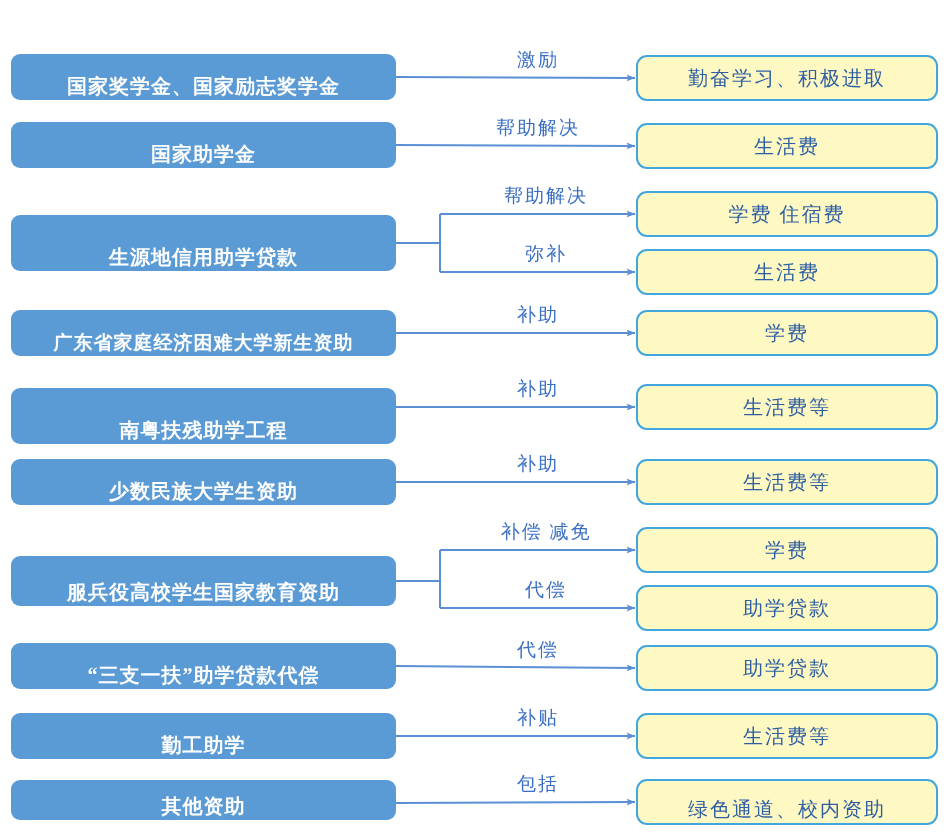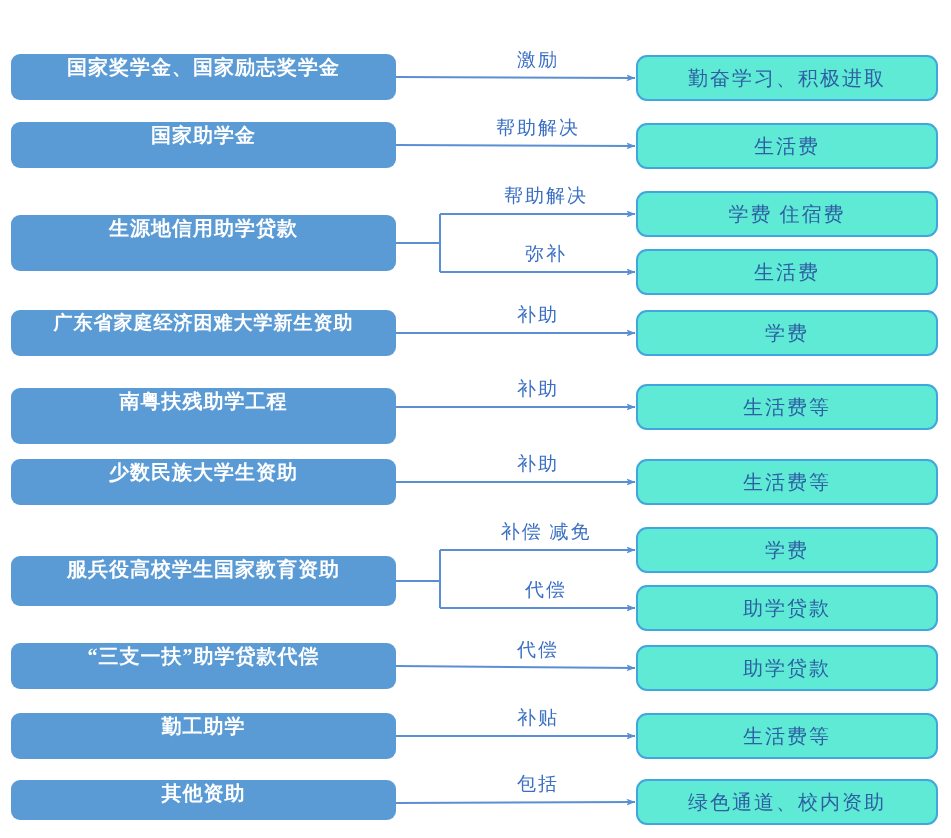--- a/index.html
+++ b/index.html
@@ -33,31 +33,31 @@
   .lbox {
     position: absolute;
     left: 11px;
     width: 385px;
     background: #5B9BD5;
     border-radius: 9px;
     color: #FFFFFF;
     font-size: 20px;
     font-weight: 700;
     display: flex;
-    align-items: flex-start;
+    align-items: flex-end;
     justify-content: center;
     letter-spacing: 1px;
     white-space: nowrap;
     box-sizing: border-box;
   }
   .rbox {
     position: absolute;
     left: 636px;
     width: 302px;
-    background: #5eead4;
+    background: #fef9c3;
     border: 2px solid #41A6DE;
     border-radius: 11px;
     color: #2E5FA3;
     font-size: 20px;
     display: flex;
     align-items: center;
     justify-content: center;
     letter-spacing: 2px;
     white-space: nowrap;
     box-sizing: border-box;
@@ -171,21 +171,21 @@
       </div>
       <div class="rbox" style="top: 585px; height: 46px;">
         <span>助学贷款</span>
       </div>
       <div class="rbox" style="top: 645px; height: 46px;">
         <span>助学贷款</span>
       </div>
       <div class="rbox" style="top: 713px; height: 46px;">
         <span>生活费等</span>
       </div>
-      <div class="rbox" style="top: 779px; height: 46px;">
+      <div class="rbox" style="top: 779px; height: 46px; align-items: flex-end;">
         <span>绿色通道、校内资助</span>
       </div>
     </div>
   <div id="label-col">
       <div class="edge-label" style="left: 538px; top: 47px;">激励</div>
       <div class="edge-label" style="left: 538px; top: 115px;">帮助解决</div>
       <div class="edge-label" style="left: 546px; top: 183px;">帮助解决</div>
       <div class="edge-label" style="left: 546px; top: 241px;">弥补</div>
       <div class="edge-label" style="left: 538px; top: 302px;">补助</div>
       <div class="edge-label" style="left: 538px; top: 376px;">补助</div>

